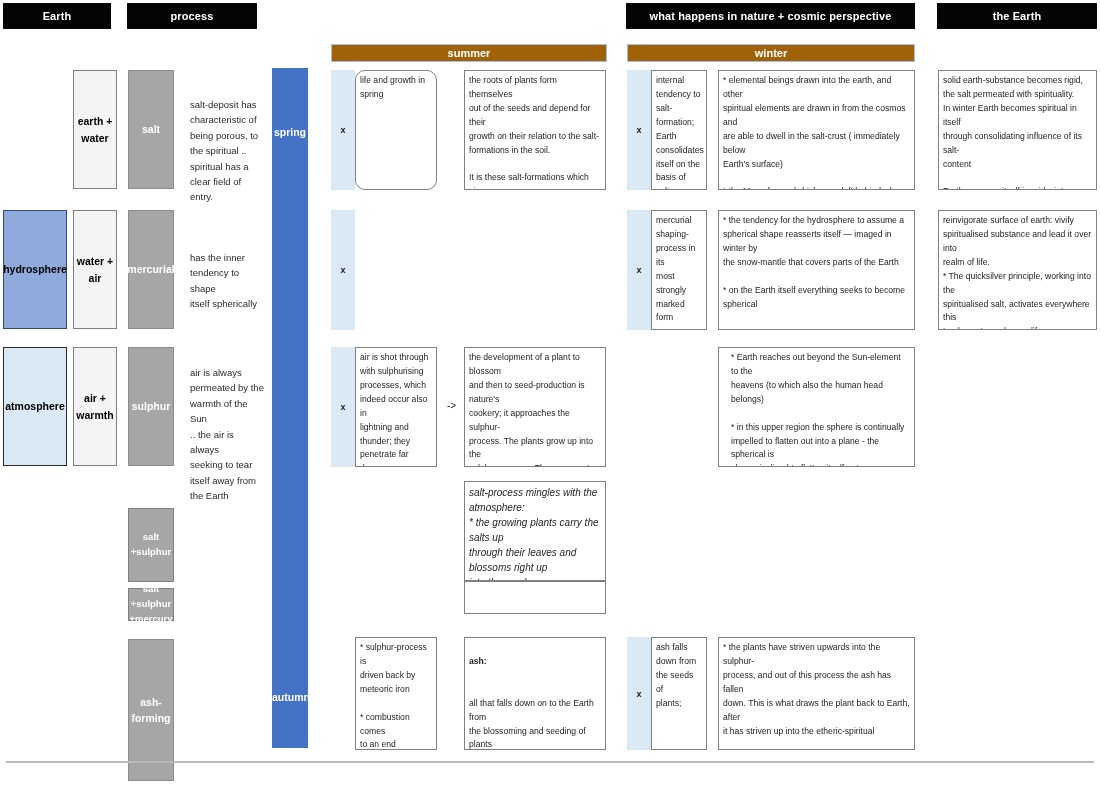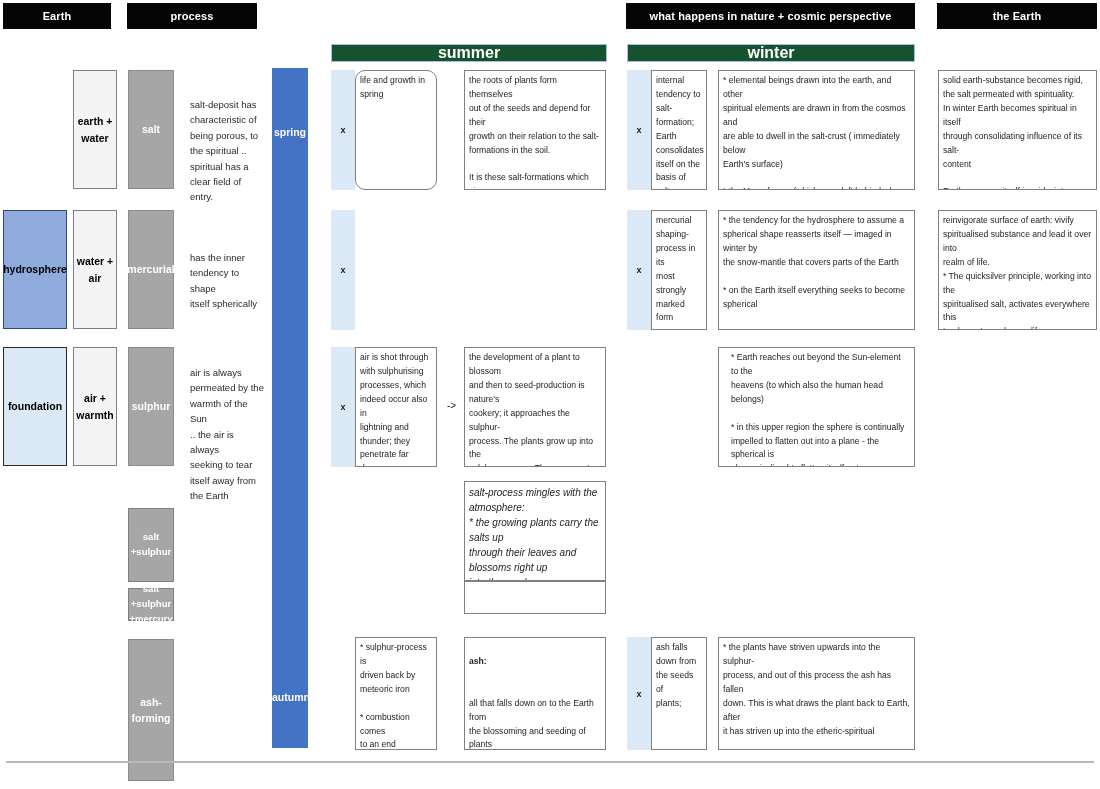--- a/index.html
+++ b/index.html
@@ -24,25 +24,25 @@
     color: #ffffff;
     font-weight: bold;
     font-size: 11px;
     display: flex; align-items: center; justify-content: center;
     text-align: center;
     letter-spacing: .1px;
   }
 
   
   .season {
-    background: #14532d;
+    background: #a16207;
     border: 1px solid #a8bce4;
     color: #ffffff;
     font-weight: bold;
-    font-size: 16px;
+    font-size: 11px;
     display: flex; align-items: center; justify-content: center;
     text-align: center;
   }
 
   
   .seasonbar {
     background: #4472c4;
     color: #ffffff;
     font-weight: bold;
     font-size: 10.5px;
@@ -210,21 +210,21 @@
   <div class="abs note" style="left:938px;top:210px;width:159px;height:120px;">reinvigorate surface of earth: vivify
 spiritualised substance and lead it over into
 realm of life.
 * The quicksilver principle, working into the
 spiritualised salt, activates everywhere this
 tendency towards new life.
 * Below the Earth's surface, in winter, there
 is a tremendous reinforcement of the
 Earth's capacity to produce life.</div>
 
-  <div class="abs ebox pale" style="left:3px;top:347px;width:64px;height:119px;">foundation</div>
+  <div class="abs ebox pale" style="left:3px;top:347px;width:64px;height:119px;">atmosphere</div>
   <div class="abs ebox white" style="left:73px;top:347px;width:44px;height:119px;">air
 +
 warmth</div>
   <div class="abs ebox gray" style="left:128px;top:347px;width:46px;height:119px;">sulphur</div>
   <div class="abs ptext" style="left:190px;top:365px;width:74px;">air is always
 permeated by the
 warmth of the Sun
 .. the air is always
 seeking to tear
 itself away from

